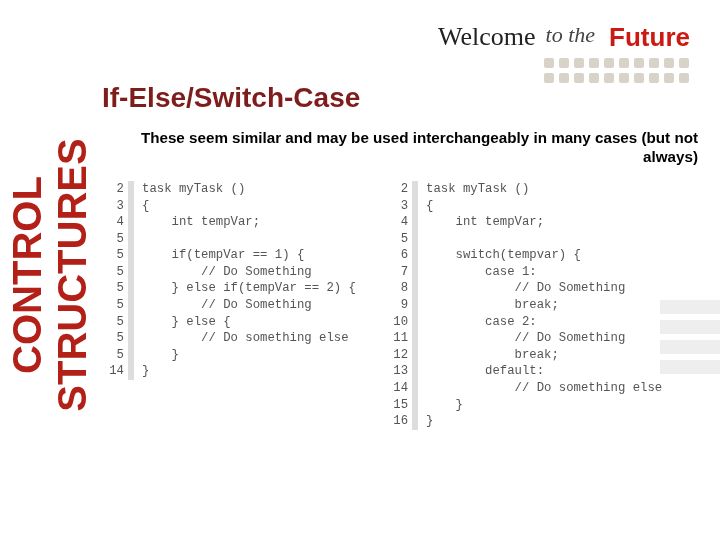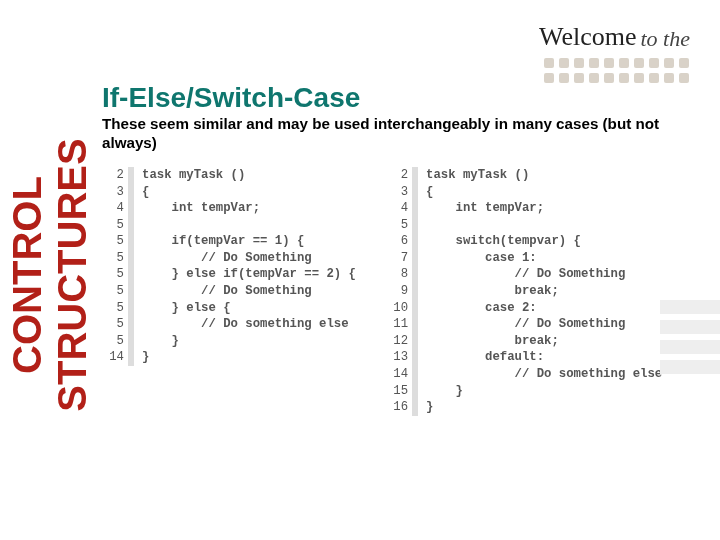--- a/index.html
+++ b/index.html
@@ -14,21 +14,21 @@
     transform: rotate(-90deg);
     font-size: 40px;
     font-weight: 800;
     color: #b22018;
     letter-spacing: 0px;
     font-family: Arial, Helvetica, sans-serif;
   }
   .header {
     position: absolute;
     top: 22px; right: 30px;
-    display: flex; align-items: flex-end; 
+    display: flex; align-items: flex-start; gap: 6px;
     font-family: Georgia, 'Times New Roman', serif;
   }
   .header .welcome { font-size: 26px; color: #222; font-weight: 400; }
   .header .to-the { font-size: 22px; font-style: italic; color: #444; margin-left: 4px; }
   .header .future { font-size: 26px; color: #cc1a12; font-weight: 700; margin-left: 8px; font-family: Arial, sans-serif; }
   .dots {
     position: absolute;
     top: 58px; right: 30px;
     display: grid;
     grid-template-columns: repeat(10, 11px);
@@ -36,30 +36,31 @@
     gap: 4px;
   }
   .dots div { width: 10px; height: 10px; background: #d9d2c8; border-radius: 2px; }
   .content {
     position: absolute;
     left: 102px; top: 82px; right: 22px;
   }
   .title {
     font-size: 28px;
     font-weight: 800;
-    color: #0f766e;
+    color: #7f1d1d;
     font-family: Arial, sans-serif;
+    margin-bottom: 14px;
   }
   .para {
     font-size: 15.2px;
     line-height: 1.28;
     color: #000;
     margin-bottom: 14px;
   }
-  .para.bold { font-weight: 700; }
+  .para.bold { font-weight: 700; text-align: right; }
   .code-row {
     display: flex;
     gap: 30px;
     margin-top: 10px;
   }
   .code-block {
     font-family: 'Courier New', Courier, monospace;
     font-size: 12.3px;
     color: #555;
     line-height: 1.35;
@@ -73,21 +74,21 @@
     color: #555;
     margin-right: 4px;
   }
   .code-block .gut {
     display: inline-block;
     width: 6px;
     background: #ddd;
     margin-right: 8px;
     align-self: stretch;
   }
-  .code-block .tx { color: #555; font-weight: bold; }
+  .code-block .tx { color: #555; }
   .left-block { flex: 0 0 auto; }
   .right-block { flex: 0 0 auto; }
   .side-bars {
     position: absolute;
     right: 0;
     top: 300px;
     width: 60px;
   }
   .side-bars .bar {
     height: 14px;
@@ -98,20 +99,21 @@
 </head>
 <body>
 
 <div class="slide">
 
   <div class="vertical-label">CONTROL STRUCTURES</div>
 
   <div class="header">
     <span class="welcome">Welcome</span>
     <span class="to-the">to the</span>
+    <span class="future">Future</span>
   </div>
   <div class="dots">
     <div></div>
       <div></div>
       <div></div>
       <div></div>
       <div></div>
       <div></div>
       <div></div>
       <div></div>

